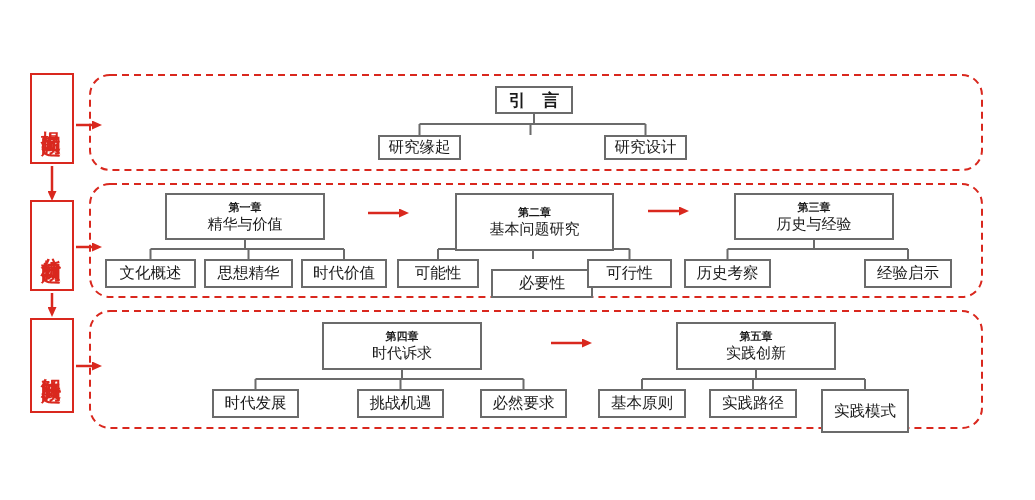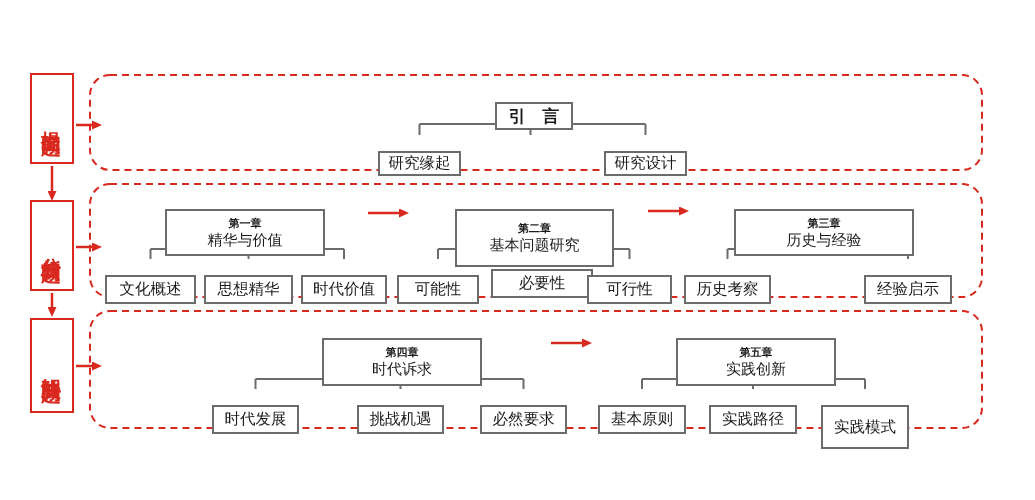--- a/index.html
+++ b/index.html
@@ -10,21 +10,21 @@
   .overlay{position:absolute;left:0;top:0;pointer-events:none;}
   .stage{
     position:absolute;box-sizing:border-box;background:#fff;
     border:2.5px solid #d9281e;color:#d9281e;font-weight:bold;font-size:20px;
     writing-mode:vertical-rl;text-orientation:upright;letter-spacing:2px;
     display:flex;align-items:center;justify-content:center;text-align:center;
   }
   .node{
     position:absolute;box-sizing:border-box;background:#fff;
     border:2px solid #6b6b6b;color:#1a1a1a;
-    display:flex;align-items:center;justify-content:center;text-align:center;margin-top:16px;
+    display:flex;align-items:center;justify-content:center;text-align:center;
   }
   .leaf{font-size:15.5px;}
   .root-box{font-weight:bold;font-size:17px;letter-spacing:6px;padding-left:6px;}
   .chapter{flex-direction:column;line-height:1.3;}
   .chapter .t1{font-weight:bold;font-size:11px;}
   .chapter .t2{font-size:15px;}
 </style>
 </head>
 <body>
 
@@ -78,24 +78,24 @@
   </div>
   <div class="node leaf" style="left:105px;top:259px;width:91px;height:29px">文化概述</div>
   <div class="node leaf" style="left:204px;top:259px;width:89px;height:29px">思想精华</div>
   <div class="node leaf" style="left:301px;top:259px;width:86px;height:29px">时代价值</div>
 
   <div class="node chapter" style="left:455px;top:193px;width:159px;height:58px">
     <span class="t1">第二章</span>
     <span class="t2">基本问题研究</span>
   </div>
   <div class="node leaf" style="left:397px;top:259px;width:82px;height:29px">可能性</div>
-  <div class="node leaf" style="left:491px;top:253px;width:102px;height:29px">必要性</div>
+  <div class="node leaf" style="left:491px;top:269px;width:102px;height:29px">必要性</div>
   <div class="node leaf" style="left:587px;top:259px;width:85px;height:29px">可行性</div>
 
-  <div class="node chapter" style="left:734px;top:193px;width:180px;height:47px">
+  <div class="node chapter" style="left:734px;top:193px;width:160px;height:47px">
     <span class="t1">第三章</span>
     <span class="t2">历史与经验</span>
   </div>
   <div class="node leaf" style="left:684px;top:259px;width:87px;height:29px">历史考察</div>
   <div class="node leaf" style="left:864px;top:259px;width:88px;height:29px">经验启示</div>
 
   <div class="node chapter" style="left:322px;top:322px;width:160px;height:48px">
     <span class="t1">第四章</span>
     <span class="t2">时代诉求</span>
   </div>

